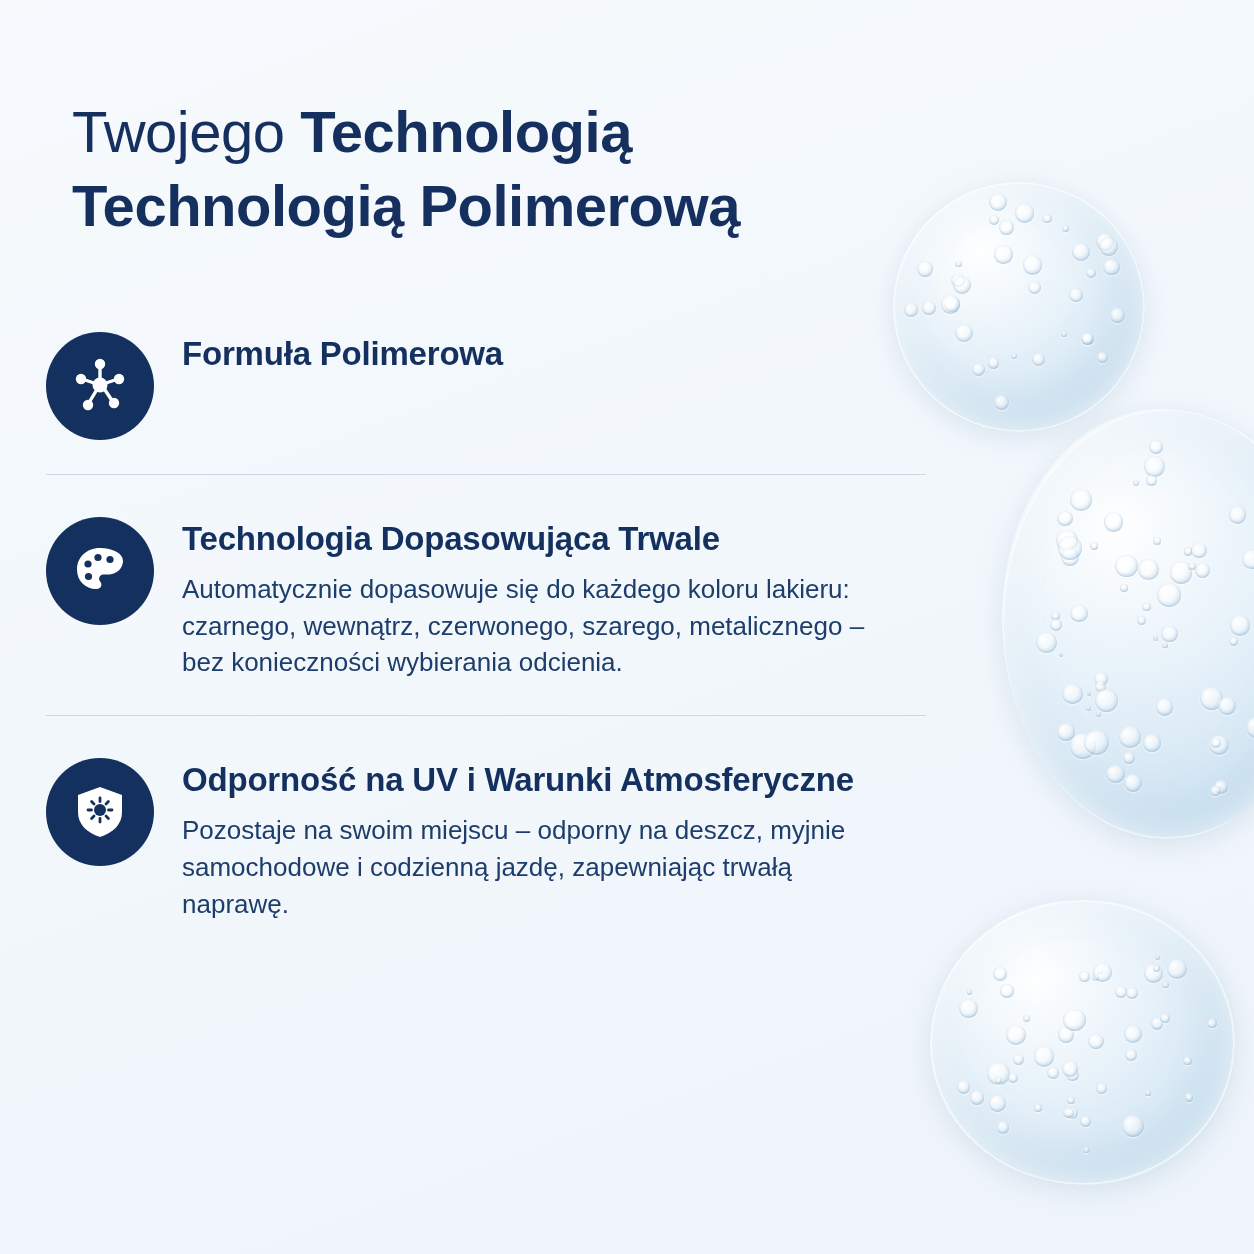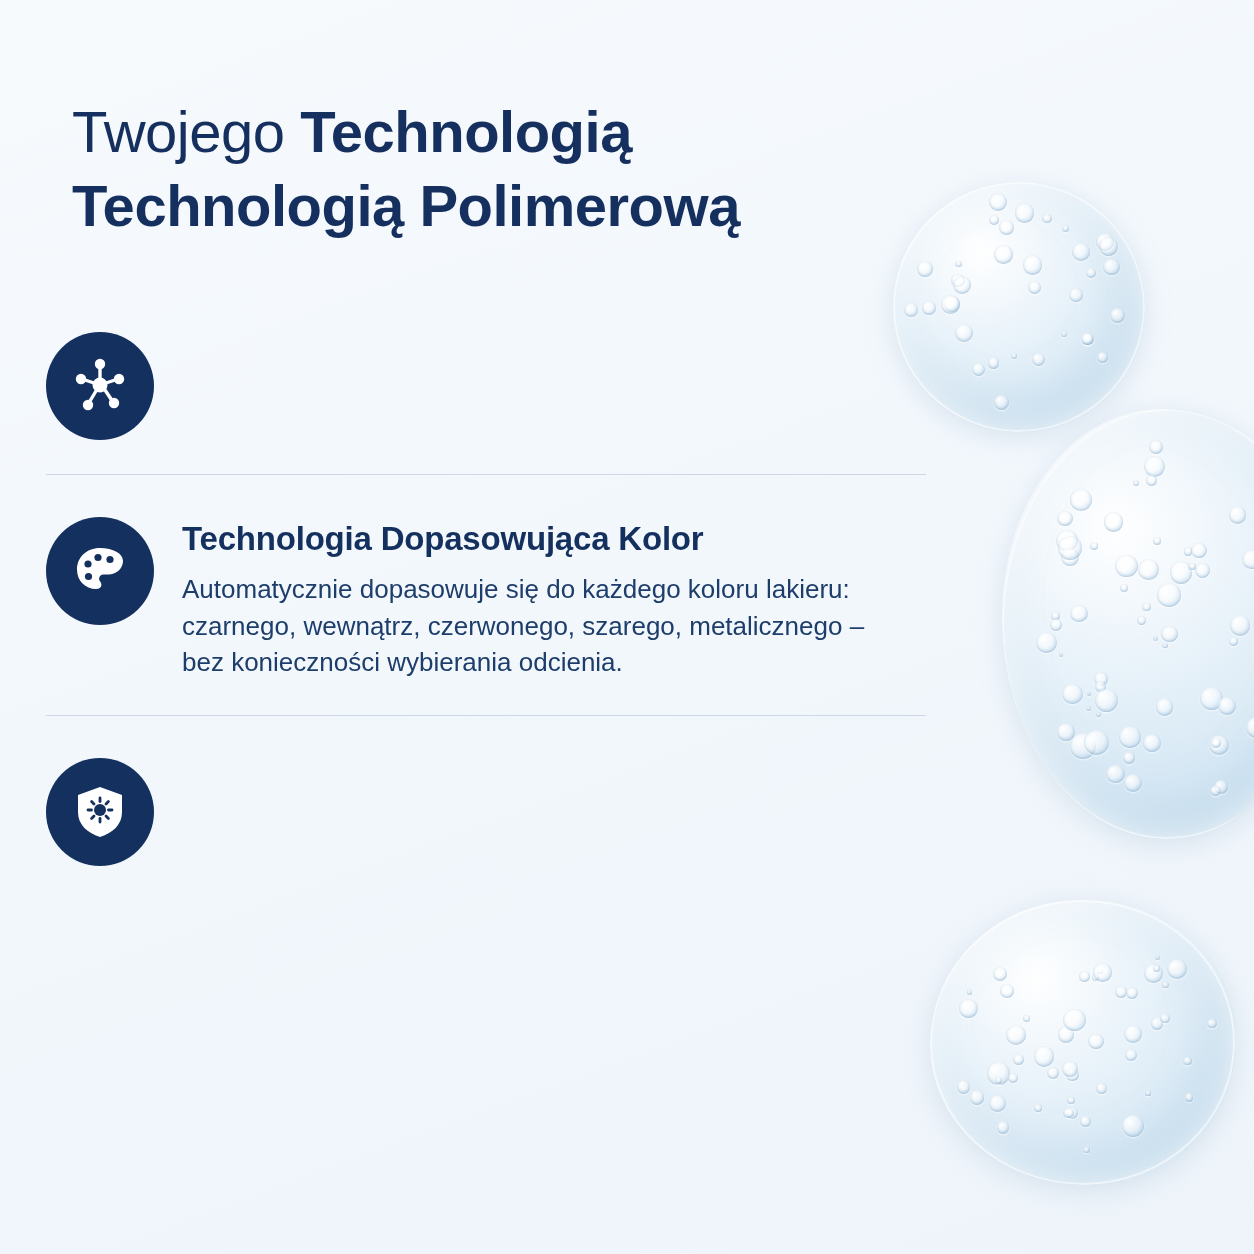--- a/index.html
+++ b/index.html
@@ -296,39 +296,40 @@
           <g stroke="#ffffff" stroke-width="3.4" stroke-linecap="round">
             <line x1="31" y1="24" x2="31" y2="13"></line>
             <line x1="25" y1="28" x2="16" y2="25"></line>
             <line x1="37" y1="28" x2="46" y2="25"></line>
             <line x1="27" y1="36" x2="21" y2="46"></line>
             <line x1="36" y1="35" x2="42" y2="44"></line>
           </g>
         </svg>
       </div>
       <div class="f-body">
+        <h2 class="f-title">Formuła Polimerowa</h2>
       </div>
     </div>
 
     <div class="divider"></div>
 
     <div class="feature">
       <div class="icon-badge">
         <svg width="62" height="62" viewBox="0 0 62 62" aria-hidden="true">
           <path d="M31 8C17.2 8 8 17.6 8 29.5 8 41 16.4 49 27 49c3.6 0 5.4-1.9 5.4-4.3 0-1.3-.6-2.2-1.2-3.1-.6-.9-1.1-1.7-1.1-2.9 0-2.3 1.9-4.2 4.3-4.2h4.9C47 34.5 54 28.6 54 20.9 54 13.6 44.1 8 31 8z" fill="#ffffff"></path>
           <g fill="#14305e">
             <circle cx="19" cy="24" r="3.6"></circle>
             <circle cx="29" cy="17.5" r="3.6"></circle>
             <circle cx="41" cy="19.5" r="3.6"></circle>
             <circle cx="19.5" cy="36.5" r="3.6"></circle>
           </g>
         </svg>
       </div>
       <div class="f-body">
-        <h2 class="f-title">Technologia Dopasowująca Kolor</h2>
+        <h2 class="f-title">Technologia Dopasowująca Trwale</h2>
         <p class="f-desc">Automatycznie dopasowuje się do każdego koloru lakieru: czarnego, wewnątrz, czerwonego, szarego, metalicznego – bez konieczności wybierania odcienia.</p>
       </div>
     </div>
 
     <div class="divider"></div>
 
     <div class="feature">
       <div class="icon-badge">
         <svg width="62" height="62" viewBox="0 0 62 62" aria-hidden="true">
           <path d="M31 6 L53 14 V31c0 12.6-9 20.8-22 25C18 51.8 9 43.6 9 31V14z" fill="#ffffff"></path>
@@ -338,16 +339,20 @@
             <line x1="31" y1="37.5" x2="31" y2="41"></line>
             <line x1="19" y1="29" x2="22.5" y2="29"></line>
             <line x1="39.5" y1="29" x2="43" y2="29"></line>
             <line x1="22.6" y1="20.6" x2="25" y2="23"></line>
             <line x1="37" y1="35" x2="39.4" y2="37.4"></line>
             <line x1="39.4" y1="20.6" x2="37" y2="23"></line>
             <line x1="25" y1="35" x2="22.6" y2="37.4"></line>
           </g>
         </svg>
       </div>
+      <div class="f-body">
+        <h2 class="f-title">Odporność na UV i Warunki Atmosferyczne</h2>
+        <p class="f-desc">Pozostaje na swoim miejscu – odporny na deszcz, myjnie samochodowe i codzienną jazdę, zapewniając trwałą naprawę.</p>
+      </div>
     </div>
 
   </div>
 </div>
 
 </body></html>

